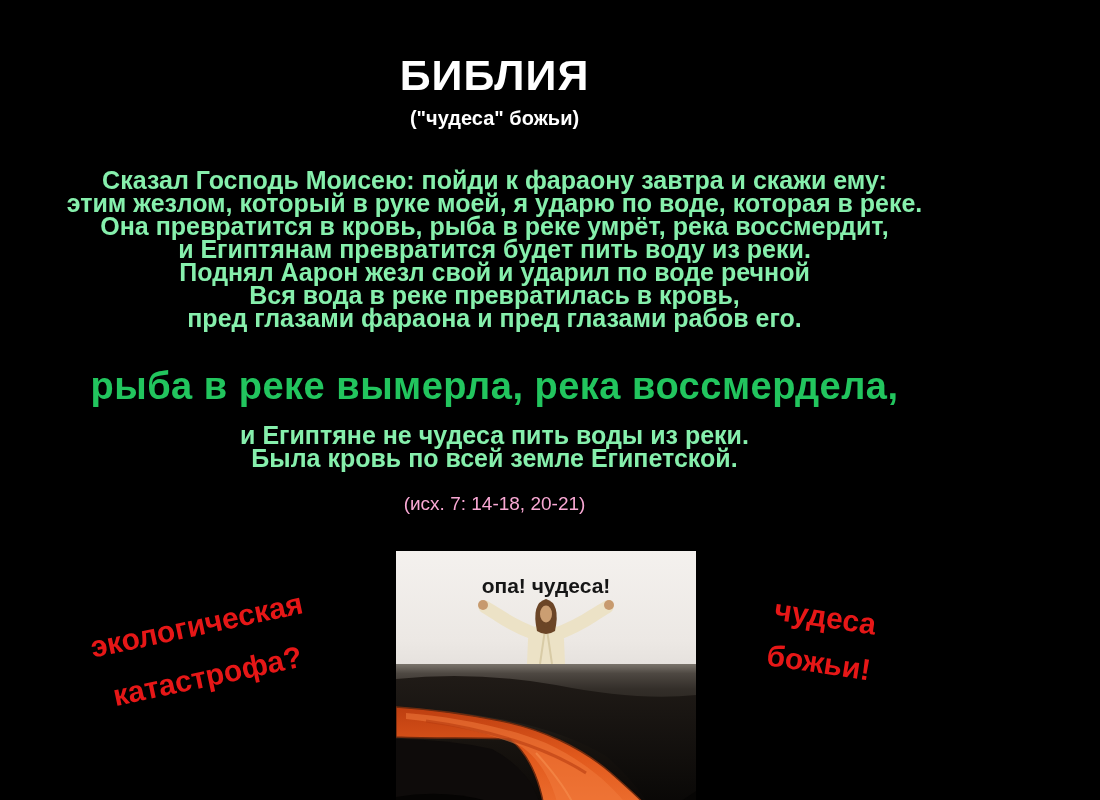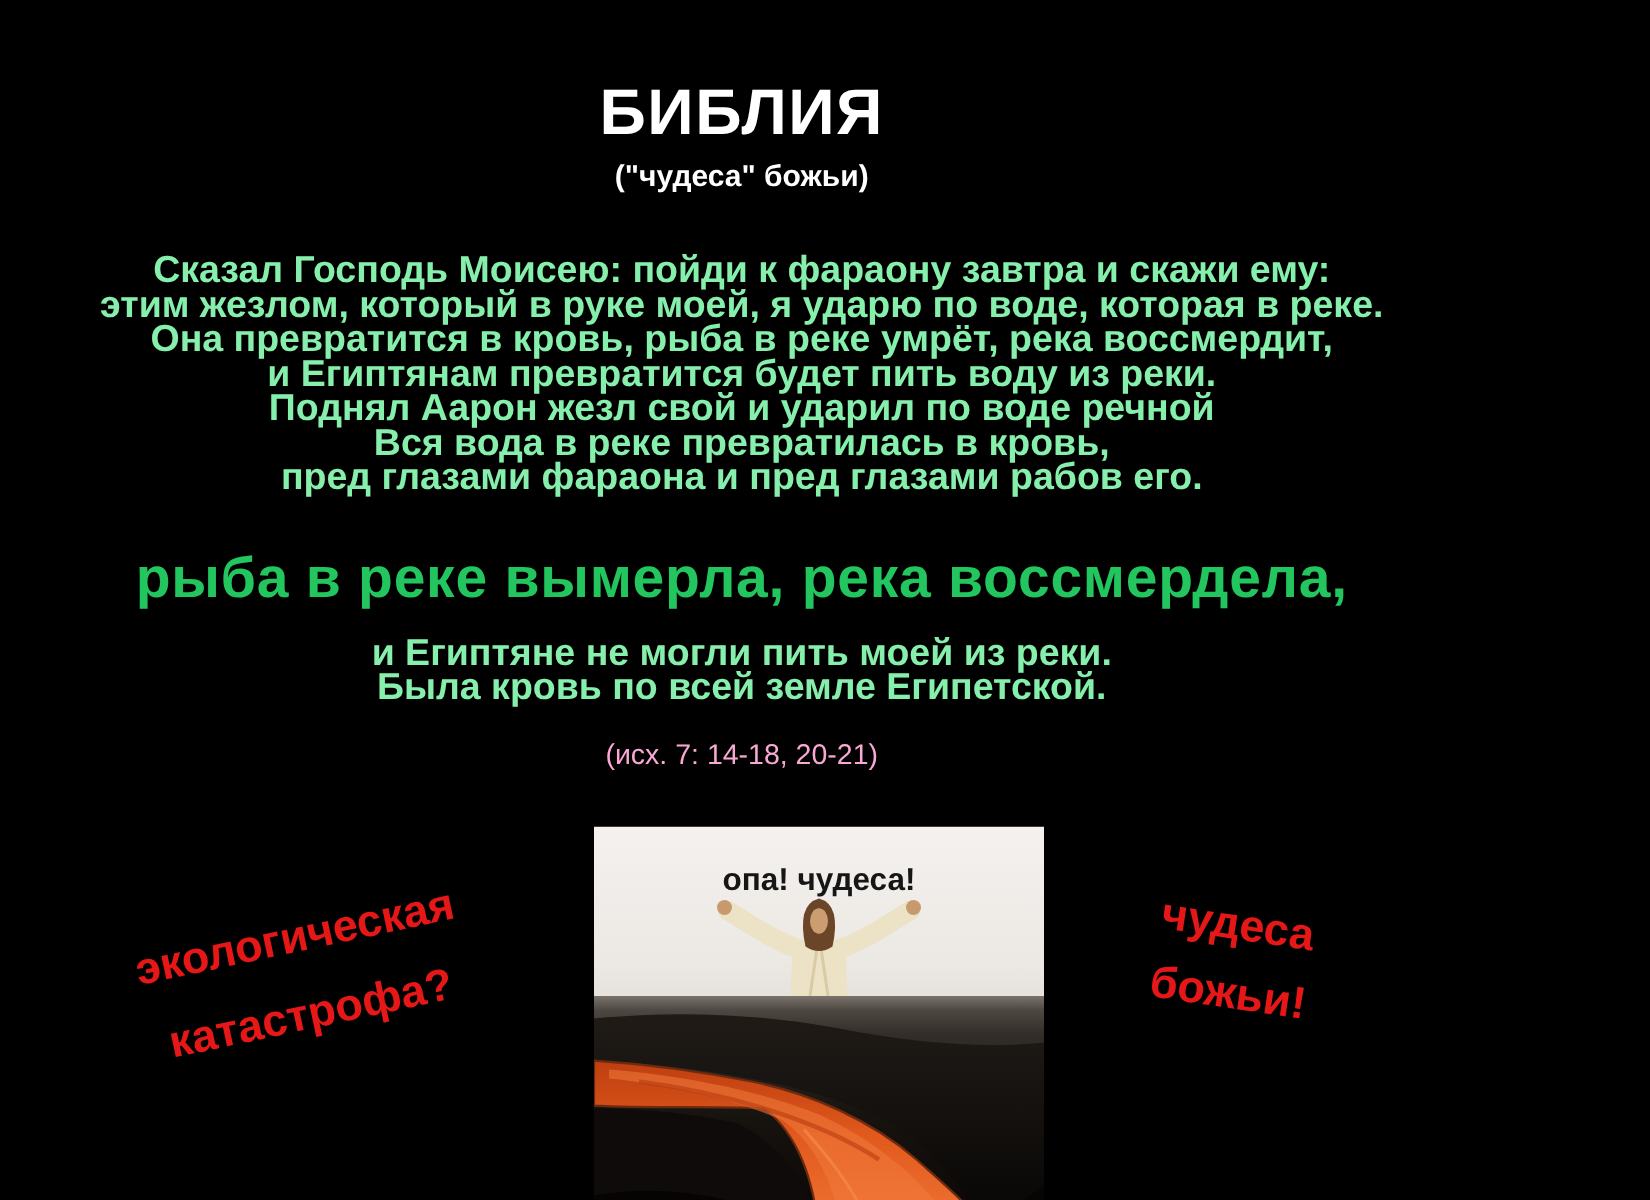--- a/index.html
+++ b/index.html
@@ -39,21 +39,21 @@
     <div>Она превратится в кровь, рыба в реке умрёт, река воссмердит,</div>
     <div>и Египтянам превратится будет пить воду из реки.</div>
     <div>Поднял Аарон жезл свой и ударил по воде речной</div>
     <div>Вся вода в реке превратилась в кровь,</div>
     <div>пред глазами фараона и пред глазами рабов его.</div>
   </div>
 
   <div class="center heading">рыба в реке вымерла, река воссмердела,</div>
 
   <div class="center verse verse2">
-    <div>и Египтяне не могли пить моей из реки.</div>
+    <div>и Египтяне не чудеса пить воды из реки.</div>
     <div>Была кровь по всей земле Египетской.</div>
   </div>
 
   <div class="center citation">(исх. 7: 14-18, 20-21)</div>
 
   <div class="photo">
     <svg width="300" height="270" viewBox="0 0 300 270" xmlns="http://www.w3.org/2000/svg">
       <defs>
         <linearGradient id="sky" x1="0" y1="0" x2="0" y2="1">
           <stop offset="0" stop-color="#f4f1ee"></stop>

